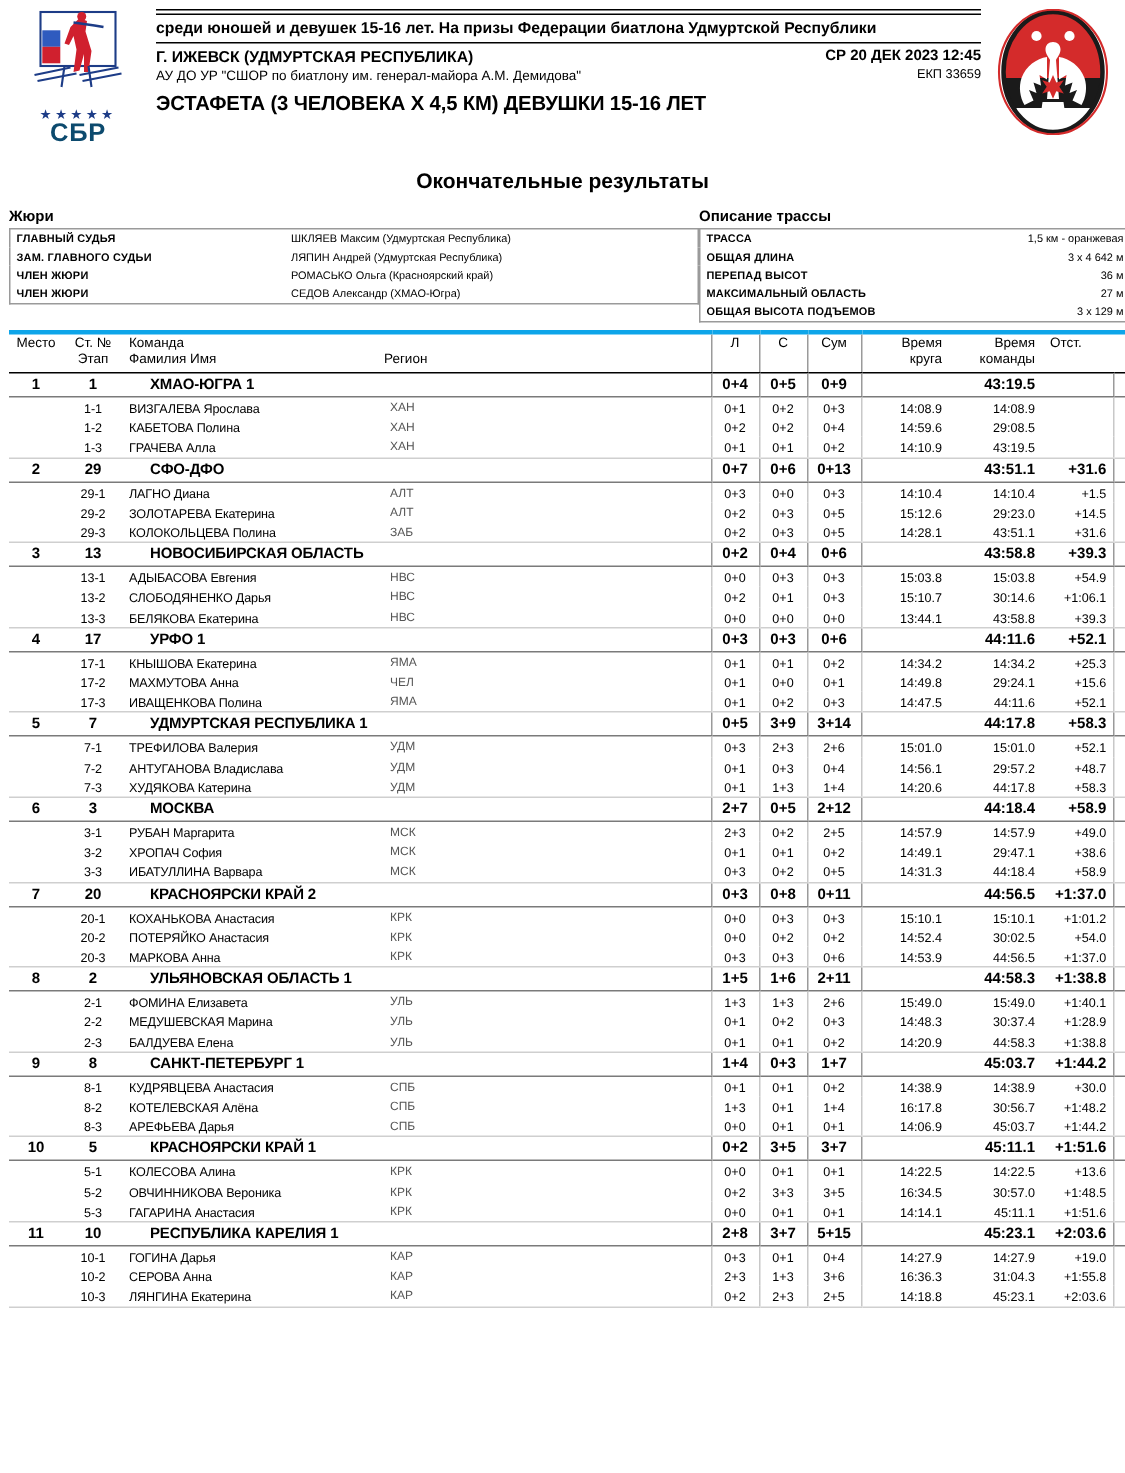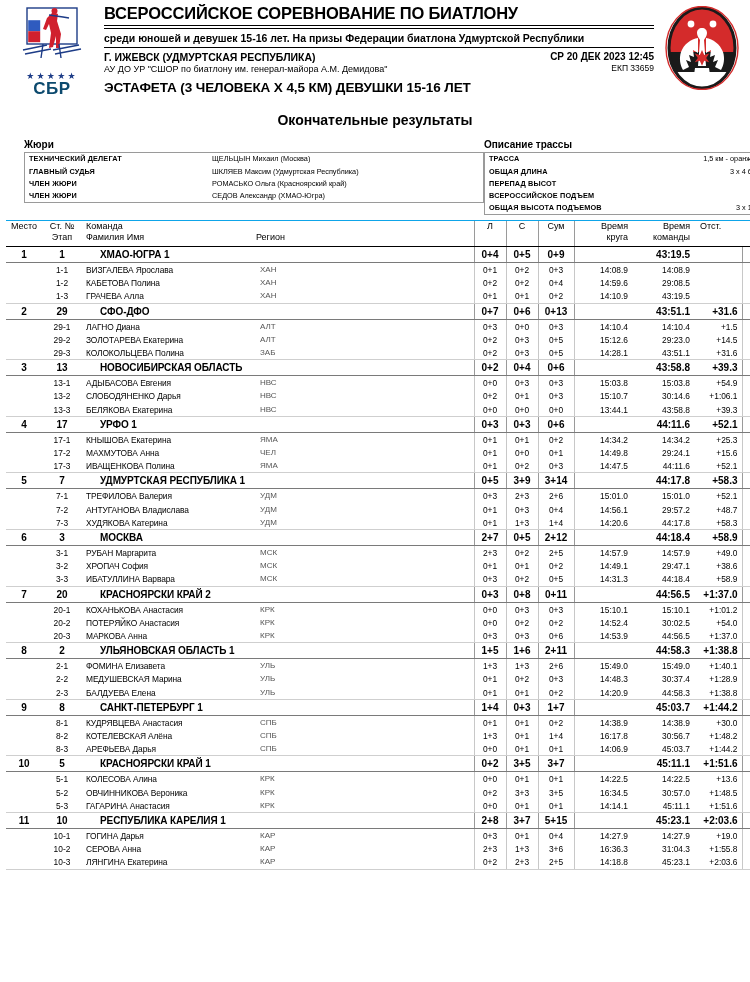--- a/index.html
+++ b/index.html
@@ -78,21 +78,21 @@
     font-size:14px;
     font-weight:bold;
     margin-top:8px;
     margin-bottom:10px;
   }
 
   
   .info-wrap{
     display:flex;
     gap:0;
-    padding:0 24px;
+    padding:0 6px;
     align-items:flex-start;
   }
   .panel{box-sizing:border-box;}
   .panel-jury{width:460px;flex:0 0 460px;}
   .panel-spacer{flex:1 1 auto;}
   .panel-track{width:288px;flex:0 0 288px;}
   .panel-h{
     font-size:10px;font-weight:bold;line-height:13px;margin-bottom:1px;
   }
   table.kv{
@@ -139,21 +139,21 @@
   .c-sum{width:36px;}
   .c-lap{width:58px;}
   .c-team{width:62px;}
   .c-behind{width:48px;}
   .c-blank{width:26px;}
 
   thead td{
     font-size:9px;font-weight:bold;line-height:11px;padding-bottom:1px;
   }
   thead tr.h2 td{padding-bottom:3px;}
-  .hdr-sep-top{border-top:1px solid #0ea5e9;}
+  .hdr-sep-top{border-top:3px solid #0ea5e9;}
   td.vl{border-left:1px solid #9a9a9a;}
   .thead-bottom td{border-bottom:1px solid #000;}
 
   tr.team-row td{
     font-size:10px;
     font-weight:bold;
     line-height:15px;
     height:15px;
     border-top:1px solid #7a7a7a;
     border-bottom:1px solid #7a7a7a;
@@ -202,21 +202,20 @@
         <path d="M36 9 l14 2 6 1" stroke="#1d3c87" stroke-width="1.6" fill="none"></path>
         <path d="M10 44 l24 -5 M12 48 l26 -5" stroke="#1d3c87" stroke-width="1.5" fill="none"></path>
         <path d="M40 44 l26 -5 M42 48 l26 -5" stroke="#1d3c87" stroke-width="1.5" fill="none"></path>
         <path d="M30 38 l-2 14 M46 38 l2 14" stroke="#1d3c87" stroke-width="1.4" fill="none"></path>
       </svg>
       <div class="sbr-stars">★★★★★</div>
       <div class="sbr-text">СБР</div>
     </div>
 
     <div class="head-mid">
-      <div class="h-title">ВСЕРОССИЙСКОЕ СОРЕВНОВАНИЕ ПО БИАТЛОНУ</div>
       <div class="rule-dbl"></div>
       <div class="h-sub">среди юношей и девушек 15-16 лет. На призы Федерации биатлона Удмуртской Республики</div>
       <div class="rule-thin"></div>
       <div class="h-row">
         <div class="h-left-lines">
           <div class="h-place">Г. ИЖЕВСК (УДМУРТСКАЯ РЕСПУБЛИКА)</div>
           <div class="h-venue">АУ ДО УР "СШОР по биатлону им. генерал-майора А.М. Демидова"</div>
         </div>
         <div class="h-right-lines">
           <div class="h-date">СР 20 ДЕК 2023 12:45</div>
@@ -256,26 +255,26 @@
 
   <div class="h-final">Окончательные результаты</div>
 
   <div class="info-wrap">
 
     <div class="panel panel-jury">
       <div class="panel-h">Жюри</div>
       <table class="kv">
         <tbody>
           <tr>
-            <td class="kv-k">ТЕХНИЧЕСКИЙ ДЕЛЕГАТ</td>
-            <td class="kv-v">ЩЕЛЬЦЫН Михаил (Москва)</td>
-          </tr>
-          <tr>
             <td class="kv-k">ГЛАВНЫЙ СУДЬЯ</td>
             <td class="kv-v">ШКЛЯЕВ Максим (Удмуртская Республика)</td>
+          </tr>
+          <tr>
+            <td class="kv-k">ЗАМ. ГЛАВНОГО СУДЬИ</td>
+            <td class="kv-v">ЛЯПИН Андрей (Удмуртская Республика)</td>
           </tr>
           <tr>
             <td class="kv-k">ЧЛЕН ЖЮРИ</td>
             <td class="kv-v">РОМАСЬКО Ольга (Красноярский край)</td>
           </tr>
           <tr>
             <td class="kv-k">ЧЛЕН ЖЮРИ</td>
             <td class="kv-v">СЕДОВ Александр (ХМАО-Югра)</td>
           </tr>
         </tbody>
@@ -294,21 +293,21 @@
           </tr>
           <tr>
             <td class="kv-k">ОБЩАЯ ДЛИНА</td>
             <td class="kv-v">3 x 4 642 м</td>
           </tr>
           <tr>
             <td class="kv-k">ПЕРЕПАД ВЫСОТ</td>
             <td class="kv-v">36 м</td>
           </tr>
           <tr>
-            <td class="kv-k">ВСЕРОССИЙСКОЕ ПОДЪЕМ</td>
+            <td class="kv-k">МАКСИМАЛЬНЫЙ ОБЛАСТЬ</td>
             <td class="kv-v">27 м</td>
           </tr>
           <tr>
             <td class="kv-k">ОБЩАЯ ВЫСОТА ПОДЪЕМОВ</td>
             <td class="kv-v">3 x 129 м</td>
           </tr>
         </tbody>
       </table>
     </div>
   </div>

